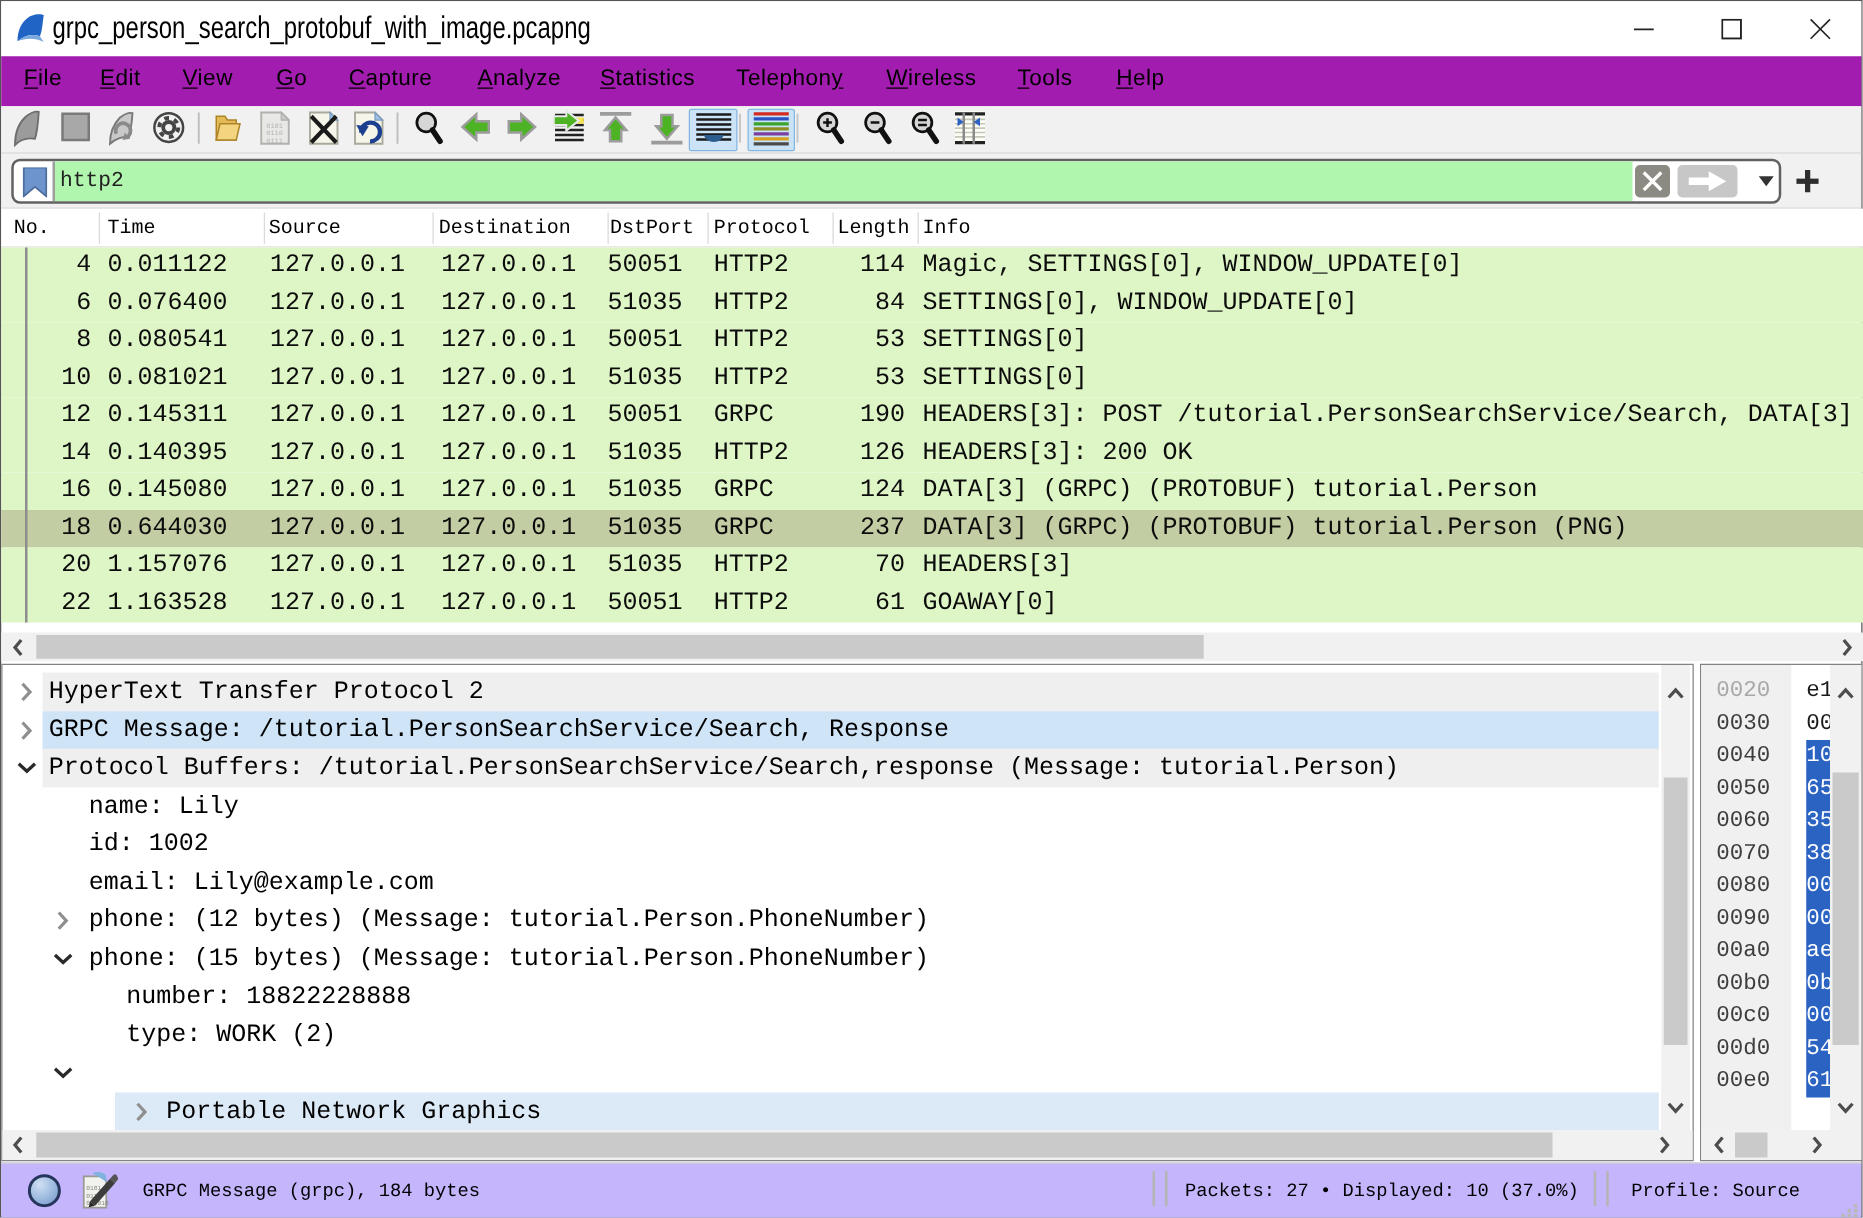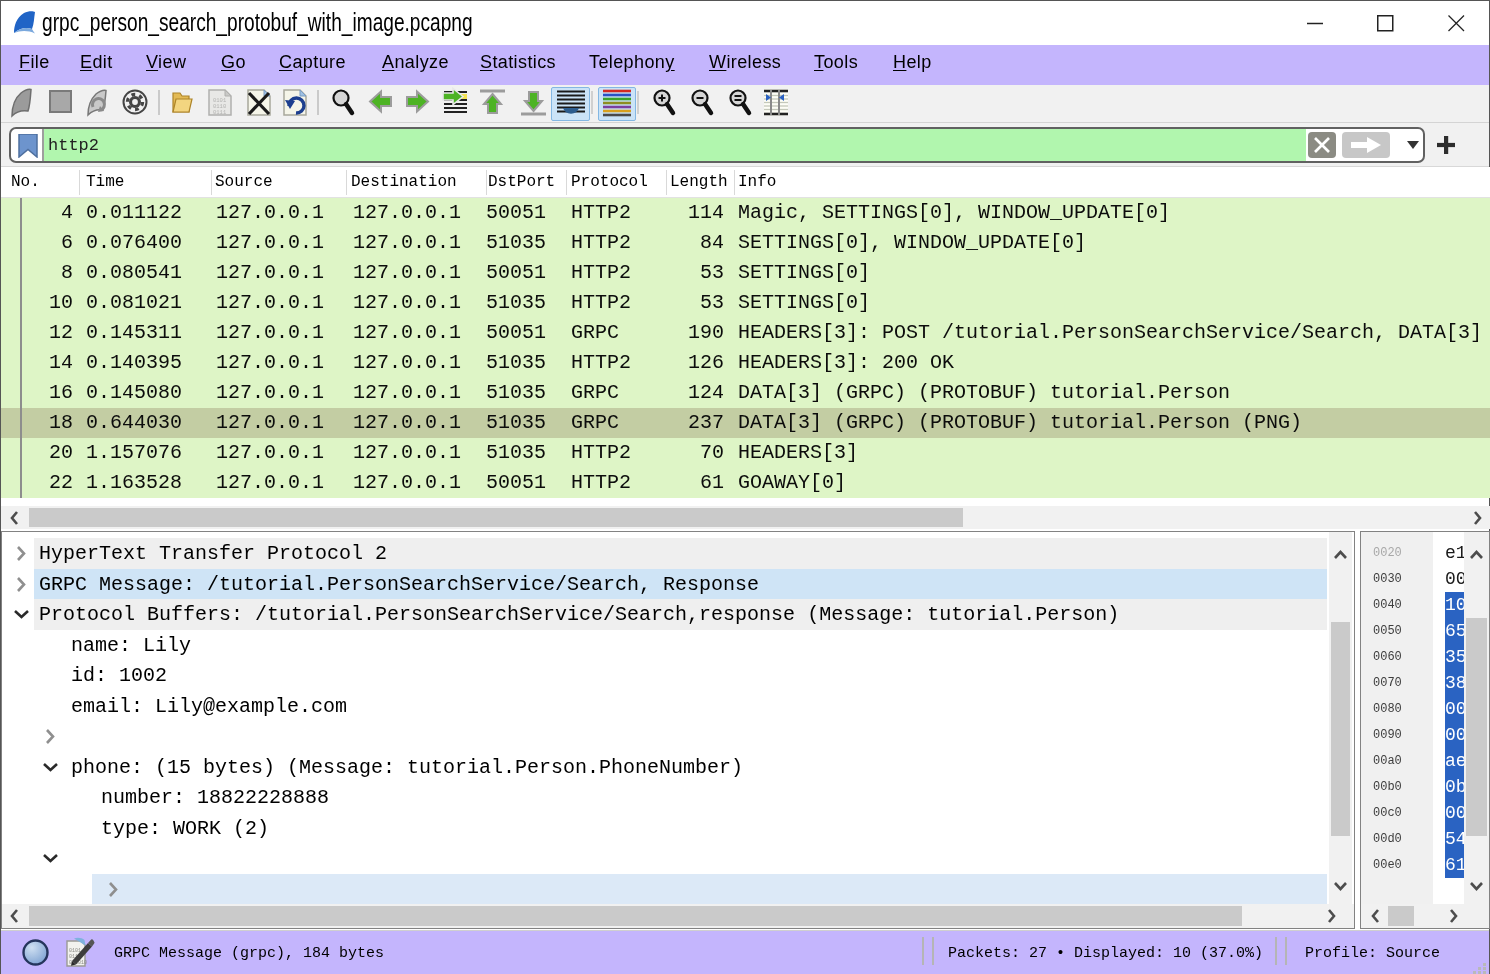--- a/index.html
+++ b/index.html
@@ -6,21 +6,21 @@
 html,body { width:1490px; height:974px; overflow:hidden; background:#fff; }
 #win { position:absolute; left:0; top:0; width:1490px; height:974px;
   border:1px solid #555; background:#fff;
   font-family:"Liberation Sans", sans-serif; }
 .abs { position:absolute; }
 .mono { font-family:"Liberation Mono", monospace; }
 
 #titlebar { position:absolute; left:0; top:0; width:1488px; height:44px; background:#fff; }
 #title { position:absolute; left:41px; top:7px; font-size:25px; color:#000; display:inline-block; transform:scaleX(0.765); transform-origin:0 0; white-space:pre; }
 
-#menubar { position:absolute; left:0; top:44px; width:1488px; height:40px; background:#c4b5fd; }
+#menubar { position:absolute; left:0; top:44px; width:1488px; height:40px; background:#a21caf; }
 .mi { position:absolute; top:7px; font-size:18px; letter-spacing:0.4px; color:#000; white-space:pre; }
 .mi u { text-decoration:underline; text-underline-offset:2px; }
 
 #toolbar { position:absolute; left:0; top:84px; width:1488px; height:38px; background:#f1f1f1; border-bottom:1px solid #d4d4d4; }
 .tbtn { position:absolute; top:2px; width:38px; height:34px; background:#cbe3f7; border:1px solid #83b7e3; border-radius:2px; }
 
 #filterbar { position:absolute; left:0; top:122px; width:1488px; height:44px; background:#f1f1f1; border-bottom:1px solid #d8d8d8; }
 #filterbox { position:absolute; left:8px; top:4px; width:1416px; height:36px; background:#fff; border:2px solid #616161; border-radius:7px; overflow:hidden; }
 #fgreen { position:absolute; left:33px; top:0; width:1262px; height:32px; background:#b1f6ae; }
 #ftext { position:absolute; left:4px; top:7px; font-size:17px; color:#222; }
@@ -47,21 +47,21 @@
 
 .sb { position:absolute; background:#f1f1f1; }
 .thumb { position:absolute; background:#cacaca; }
 
 #dpane { position:absolute; left:0; top:530px; width:1354px; height:398px; background:#fff; border:1px solid #828282; }
 .drow { position:absolute; height:31px; font-size:20px; white-space:pre; color:#000; }
 .dbg { position:absolute; top:0; height:31px; }
 
 #hpane { position:absolute; left:1359px; top:530px; width:130px; height:398px; background:#fff; border:1px solid #828282; }
 #hoffbg { position:absolute; left:0; top:0; width:72px; height:372px; background:#f0f0f0; }
-.hrow { position:absolute; left:12px; font-size:12px; line-height:26px; color:#3d3d3d; }
+.hrow { position:absolute; left:12px; font-size:18px; line-height:26px; color:#3d3d3d; }
 .hbyte { position:absolute; left:84px; font-size:18px; line-height:26px; color:#1a1a1a; white-space:pre;text-align:center; }
 
 #statusbar { position:absolute; left:0; top:929px; width:1488px; height:44px; background:#c4b5fd; border-top:1px solid #cfcfcf; font-size:15px; }
 #statusbar .st { position:absolute; top:14px; color:#000; white-space:pre; }
 .ssep { position:absolute; top:6px; width:2px; height:28px; background:#b5b5b5; }
 </style>
 </head>
 <body>
 <div id="win">
 
@@ -402,23 +402,25 @@
       </svg>
     <svg class="abs" style="left:104px;top:348px" width="14" height="19" viewBox="0 0 14 19">
         <polyline points="4,3 10,9.5 4,16" fill="none" stroke="#8f8f8f" stroke-width="2.6"></polyline>
       </svg>
     <div class="drow" style="left:37px;top:6px;line-height:31px">HyperText Transfer Protocol 2</div>
     <div class="drow" style="left:37px;top:37px;line-height:31px">GRPC Message: /tutorial.PersonSearchService/Search, Response</div>
     <div class="drow" style="left:37px;top:67px;line-height:31px">Protocol Buffers: /tutorial.PersonSearchService/Search,response (Message: tutorial.Person)</div>
     <div class="drow" style="left:69px;top:98px;line-height:31px">name: Lily</div>
     <div class="drow" style="left:69px;top:128px;line-height:31px">id: 1002</div>
     <div class="drow" style="left:69px;top:159px;line-height:31px">email: Lily@example.com</div>
+    <div class="drow" style="left:69px;top:189px;line-height:31px">phone: (12 bytes) (Message: tutorial.Person.PhoneNumber)</div>
     <div class="drow" style="left:69px;top:220px;line-height:31px">phone: (15 bytes) (Message: tutorial.Person.PhoneNumber)</div>
     <div class="drow" style="left:99px;top:250px;line-height:31px">number: 18822228888</div>
     <div class="drow" style="left:99px;top:281px;line-height:31px">type: WORK (2)</div>
+    <div class="drow" style="left:131px;top:342px;line-height:31px">Portable Network Graphics</div>
 
     <div class="sb" style="left:1327px;top:0;width:23px;height:372px">
       <svg class="abs" style="left:4px;top:17px" width="15" height="14" viewBox="0 0 15 14">
           <polyline points="2,9 7.5,3 13,9" fill="none" stroke="#4d4d4d" stroke-width="2.6"></polyline>
         </svg>
       <div class="thumb" style="left:2px;top:90px;width:19px;height:214px"></div>
       <svg class="abs" style="left:4px;top:346px" width="15" height="14" viewBox="0 0 15 14">
           <polyline points="2,5 7.5,11 13,5" fill="none" stroke="#4d4d4d" stroke-width="2.6"></polyline>
         </svg>
     </div>

